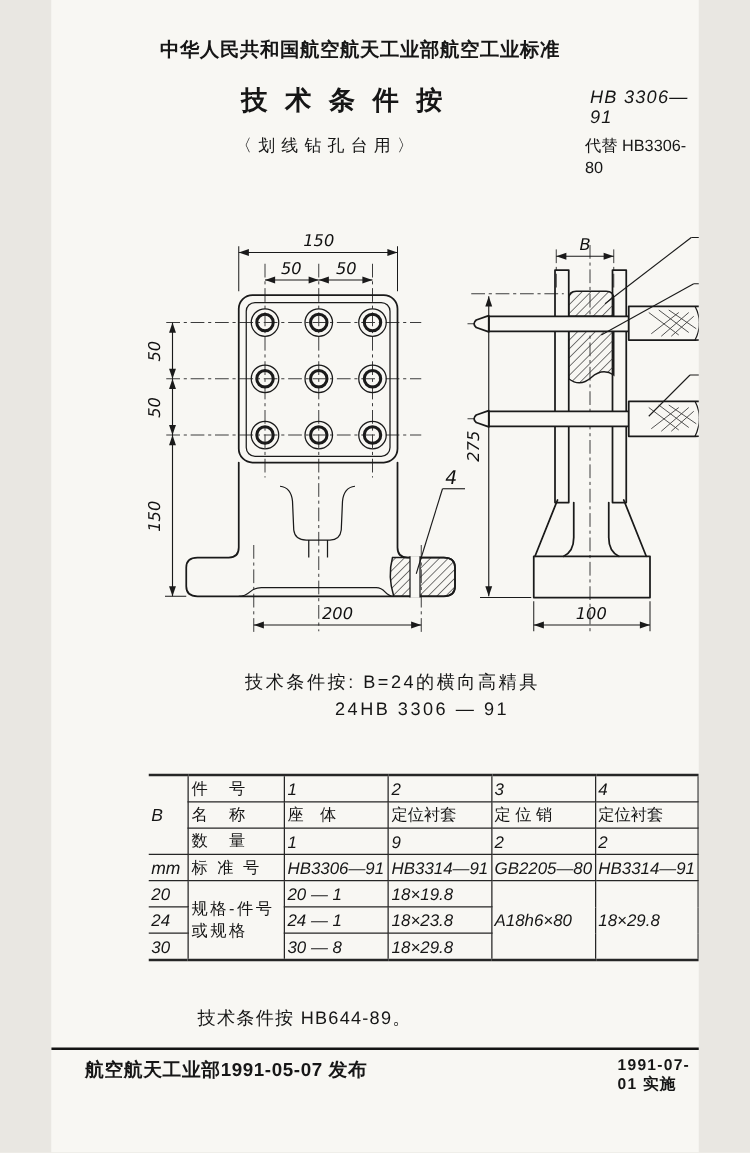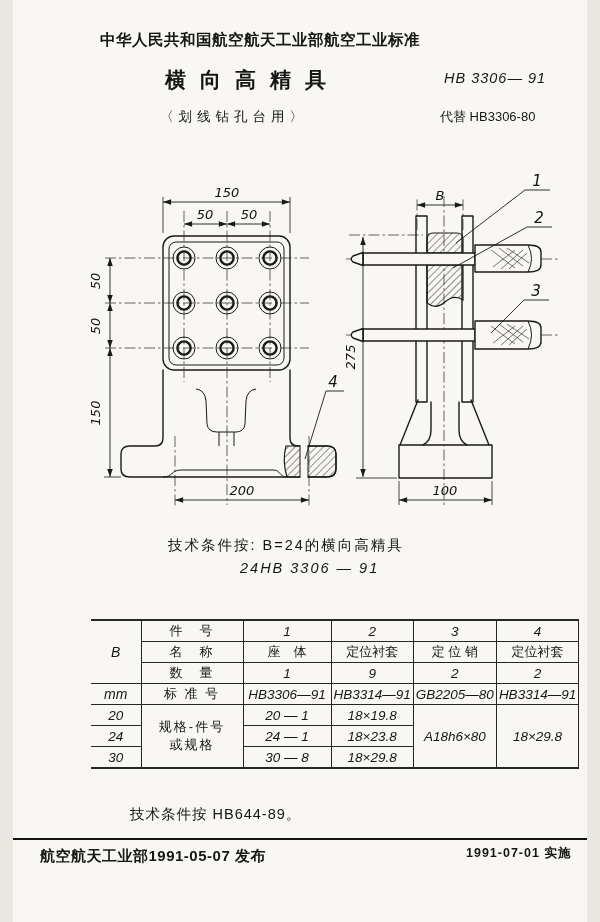--- a/index.html
+++ b/index.html
@@ -1,29 +1,29 @@
 <!DOCTYPE html>
 <html><head>
 <meta charset="utf-8">
 <style>
   html,body{margin:0;padding:0;background:#e9e7e2;}
   .page{
-    position:relative;width:574px;height:922px;margin:0 auto;
+    position:relative;width:518px;height:922px;margin:0 auto;
     background:#f8f7f3;color:#161616;overflow:hidden;
     font-family:"Liberation Sans","DejaVu Sans",sans-serif;
   }
   .abs{position:absolute;}
   .hdr{top:30px;left:87px;font-size:15.5px;font-weight:bold;letter-spacing:.5px;}
   .title{top:66px;left:152px;font-size:21px;font-weight:bold;letter-spacing:14px;white-space:nowrap;}
   .stdno{top:70px;left:431px;font-size:14.5px;font-style:italic;letter-spacing:1px;}
   .subtitle{top:108px;left:147px;font-size:13.5px;letter-spacing:5px;white-space:nowrap;}
   .replaces{top:108px;left:427px;font-size:13px;}
   .drawing{top:165px;left:0;}
   .mark1{top:536px;left:155px;font-size:14.5px;letter-spacing:2px;white-space:nowrap;}
-  .mark2{top:560px;left:227px;font-size:14.5px;font-style:italic;letter-spacing:2px;}
+  .mark2{top:560px;left:227px;font-size:14.5px;letter-spacing:2px;}
   .technote{top:771px;left:117px;font-size:14.5px;letter-spacing:1px;margin-top:34px;}
   .footrule{top:838px;left:0;width:600px;height:0;border-top:2.2px solid #141414;}
   .foot-l{top:847px;left:27px;font-size:15px;font-weight:bold;letter-spacing:.5px;}
   .foot-r{top:845px;left:453px;font-size:12.5px;font-weight:bold;letter-spacing:1px;}
 
   
   .ol{fill:none;stroke:#1a1a1a;stroke-width:1.4;stroke-linejoin:round;stroke-linecap:round;}
   .olf{fill:#f8f7f3;stroke:#1a1a1a;stroke-width:1.4;stroke-linejoin:round;}
   .th{fill:none;stroke:#1a1a1a;stroke-width:1;}
   .hole{fill:none;stroke:#1a1a1a;stroke-width:2.4;}
@@ -31,36 +31,36 @@
   .dim{fill:none;stroke:#1a1a1a;stroke-width:.9;}
   .ext{fill:none;stroke:#1a1a1a;stroke-width:.8;}
   .ldr{fill:none;stroke:#1a1a1a;stroke-width:.9;}
   .hat{fill:url(#hatch);stroke:#1a1a1a;stroke-width:1.2;}
   .knl{fill:none;stroke:#3a3a3a;stroke-width:.7;}
   .dtx{font:italic 13px "DejaVu Sans",sans-serif;fill:#111;text-anchor:middle;}
   .ctx{font:italic 15px "DejaVu Sans",sans-serif;fill:#111;text-anchor:middle;}
 
   
   .ptable{top:619px;left:78px;border-collapse:collapse;table-layout:fixed;font-size:13px;}
-  .ptable td{border:1px solid #262626;text-align:center;vertical-align:middle;
+  .ptable td{border:1px solid #262626;vertical-align:middle;
              height:18px;padding:1px 2px;white-space:nowrap;overflow:hidden;}
   .ptable td.noleft{border-left:none;}
   .ptable td.bt2{border-top-width:2.2px;}
   .ptable td.bb2{border-bottom-width:2.2px;}
   .ptable .lbl{letter-spacing:2px;}
   .ptable .val{font-style:italic;font-size:13.5px;}
   .ptable .pcol{font-style:italic;font-size:14px;}
 </style>
 </head>
 <body>
 
 <div class="page">
 
   <div class="abs hdr">中华人民共和国航空航天工业部航空工业标准</div>
-  <div class="abs title">横向高精具</div>
+  <div class="abs title">技术条件按</div>
   <div class="abs stdno">HB 3306— 91</div>
   <div class="abs subtitle">〈划线钻孔台用〉</div>
   <div class="abs replaces">代替 HB3306-80</div>
 
   <svg class="abs drawing" width="600" height="355" viewBox="0 165 600 355">
     <defs>
       <pattern id="hatch" width="5" height="5" patternUnits="userSpaceOnUse" patternTransform="rotate(45)">
         <line x1="0" y1="0" x2="0" y2="5" stroke="#2b2b2b" stroke-width="1"></line>
       </pattern>
       <marker id="arr" viewBox="0 0 10 10" refX="10" refY="5" markerWidth="10" markerHeight="9" orient="auto-start-reverse">

